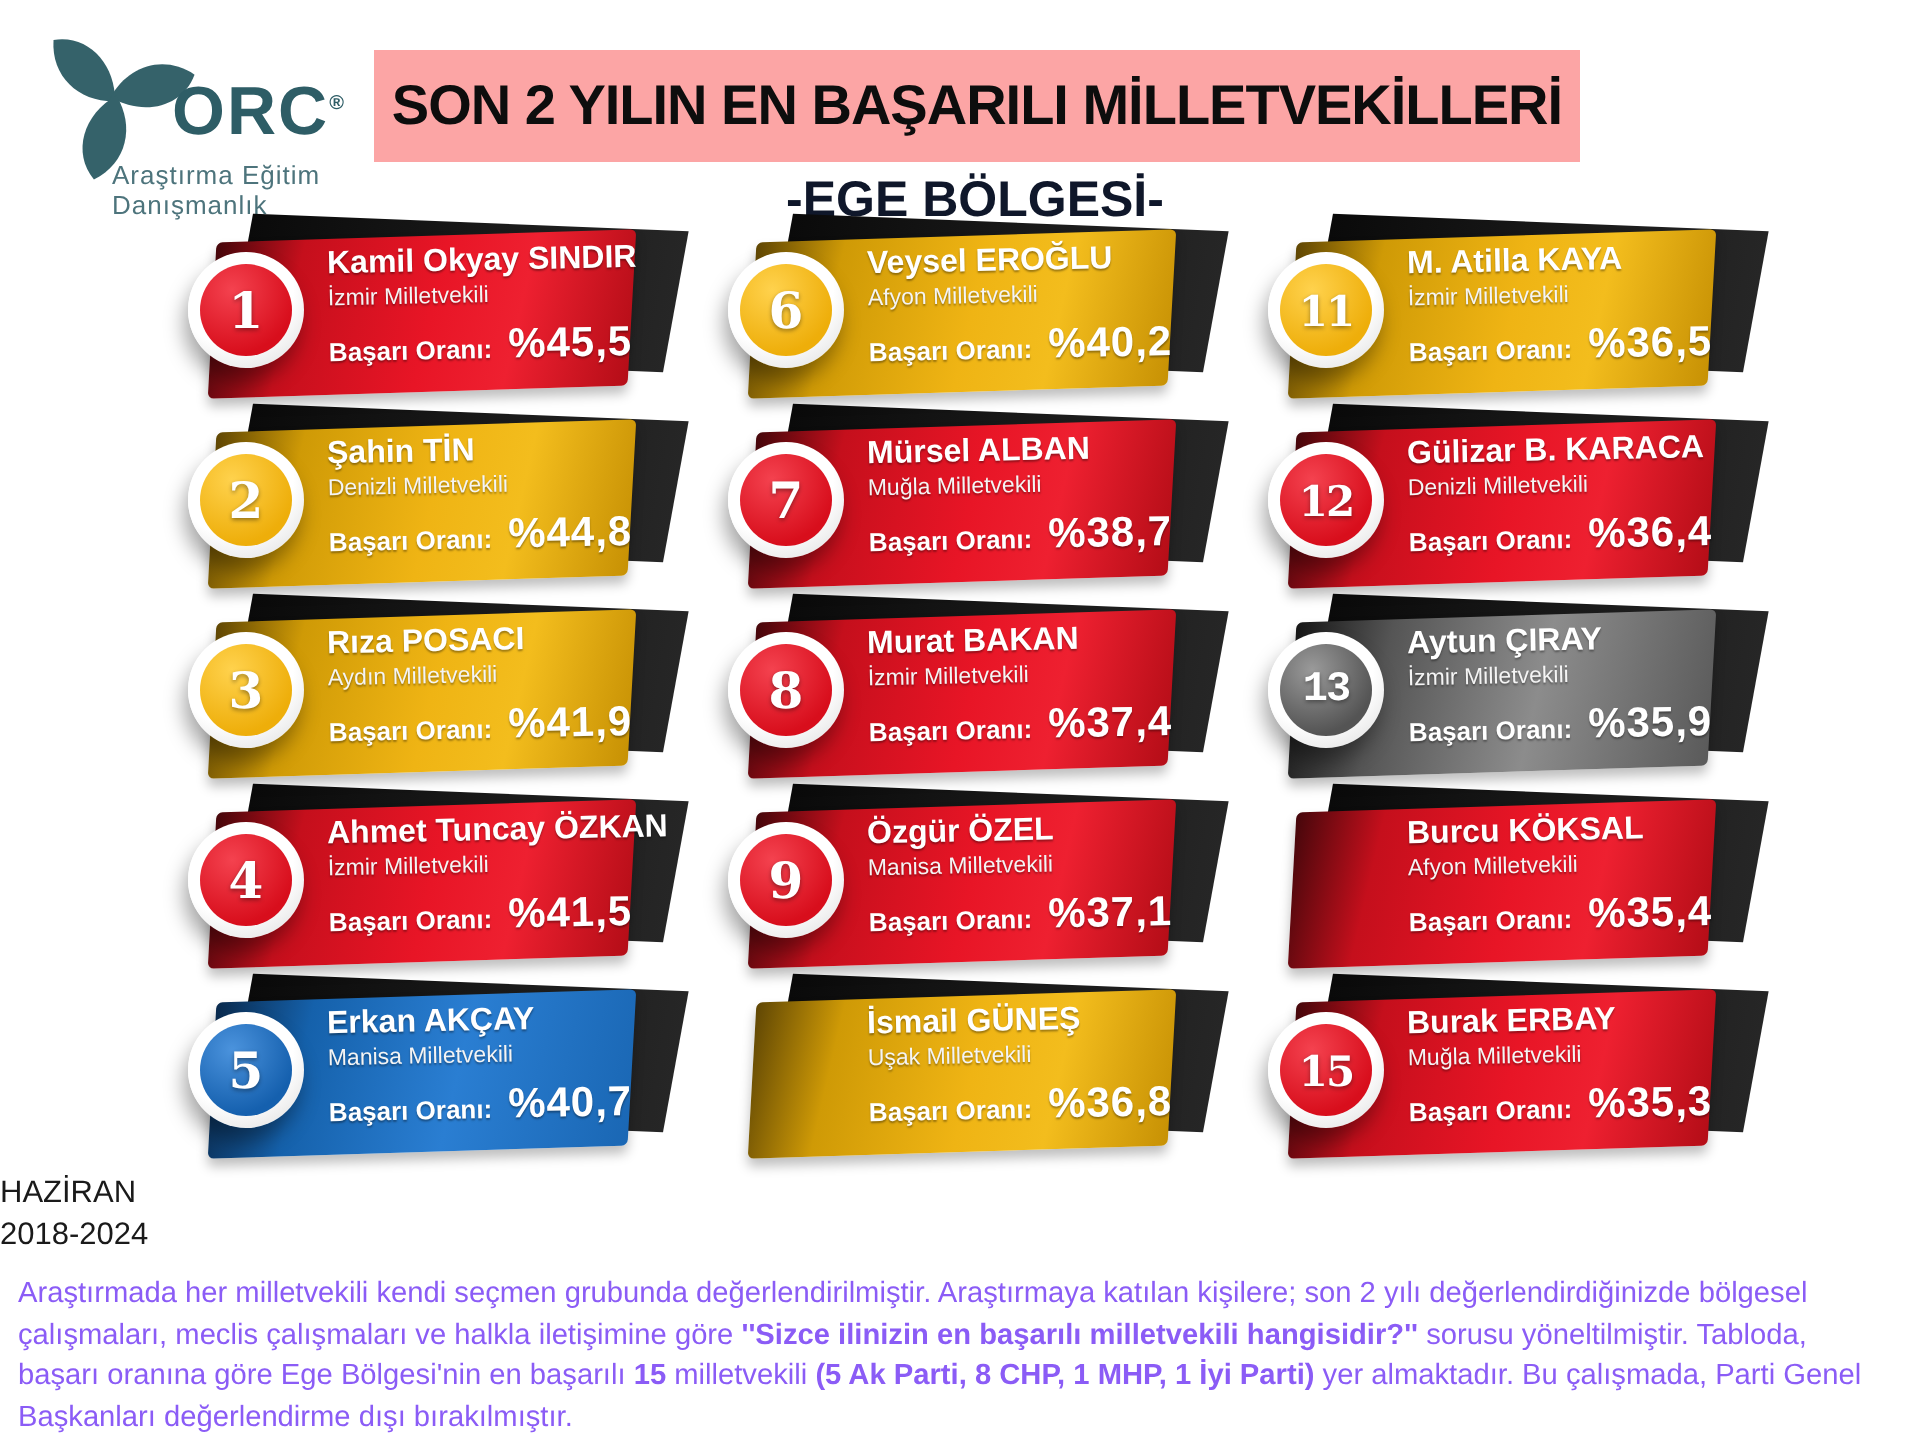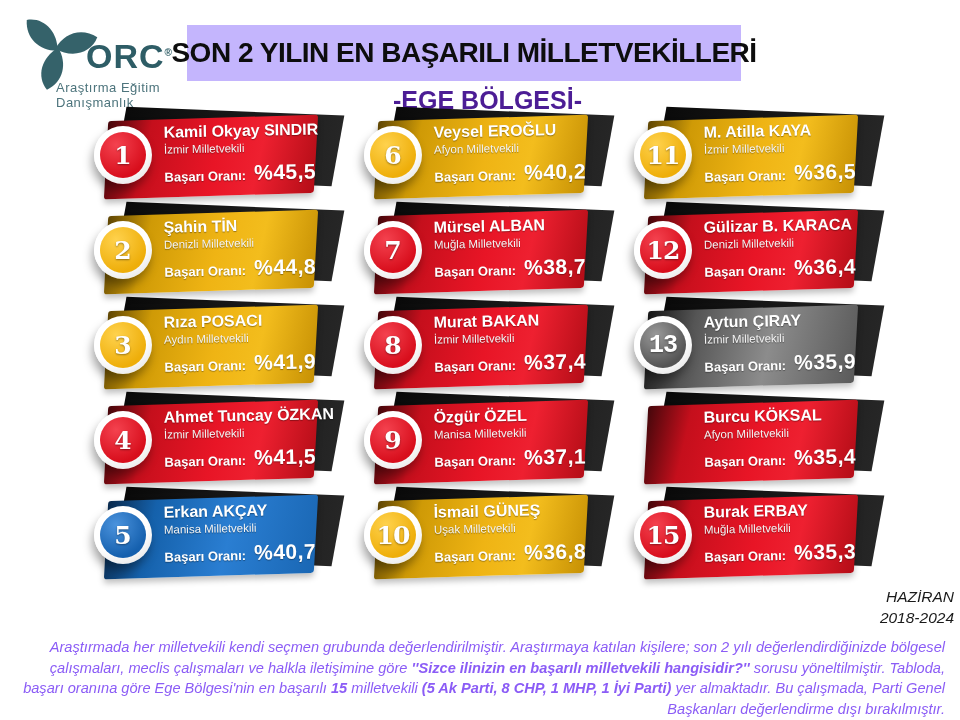--- a/index.html
+++ b/index.html
@@ -13,27 +13,27 @@
   .logo-row { display:flex; align-items:center; }
   .logo-mark { width:86px; height:86px; flex:0 0 auto; }
   .logo-text { margin-left:-14px; margin-top:14px; color:#2e5d66; font-weight:bold;
                font-size:34px; letter-spacing:1px; line-height:1; }
   .logo-reg { font-size:10px; vertical-align:super; font-weight:bold; }
   .logo-tagline { margin-top:-12px; padding-left:42px; font-size:13px; color:#4d747c;
                   letter-spacing:0.5px; }
 
   
   .title-box {
-    position:absolute; left:187px; top:25px; width:554px; height:56px;
-    background:#c4b5fd; display:flex; align-items:center; justify-content:center;
+    position:absolute; left:187px; top:25px; width:603px; height:56px;
+    background:#fca5a5; display:flex; align-items:center; justify-content:center;
   }
   .title-box h1 { margin:0; font-size:28px; font-weight:bold; color:#0d0d0d;
                   letter-spacing:-0.5px; white-space:nowrap; }
   .subtitle { position:absolute; left:15px; right:0; top:86px; text-align:center;
-              font-size:25px; font-weight:bold; color:#4c1d95; }
+              font-size:25px; font-weight:bold; color:#0f172a; }
 
   
   .grid {
     position:absolute; left:84px; top:110px;
     display:grid; grid-template-columns:repeat(3, 270px);
     grid-template-rows:repeat(5, 95px); grid-auto-flow:column;
   }
   .card { position:relative; width:256px; height:88px; }
 
   .card-shadow {
@@ -56,36 +56,36 @@
     background:radial-gradient(circle at 40% 30%, #ffffff 55%, #d9d9d9 100%);
     box-shadow:-2px 7px 10px rgba(0,0,0,0.35); z-index:3;
     display:flex; align-items:center; justify-content:center;
   }
   .badge-inner {
     width:46px; height:46px; border-radius:50%;
     display:flex; align-items:center; justify-content:center;
     font-family:"DejaVu Serif", serif; font-weight:bold; font-size:25px; color:#ffffff;
     text-shadow:0 1px 2px rgba(0,0,0,0.4);
   }
-  .badge-inner.two-digit { font-size:25px; letter-spacing:-1px; }
+  .badge-inner.two-digit { font-size:21px; letter-spacing:-1px; }
   .c-red    .badge-inner { background:radial-gradient(circle at 35% 28%, #f4424f, #d80e1c 72%); }
   .c-yellow .badge-inner { background:radial-gradient(circle at 35% 28%, #ffd24d, #eeae0a 72%); }
   .c-blue   .badge-inner { background:radial-gradient(circle at 35% 28%, #4b93dd, #1560ae 72%); }
   .c-gray   .badge-inner { background:radial-gradient(circle at 35% 28%, #9a9a9a, #545454 72%);font-family:Liberation Mono, monospace; }
 
   .card-text { position:absolute; left:80px; top:12px; right:18px; z-index:2; color:#fff;
                text-shadow:0 1px 1px rgba(0,0,0,0.35); transform:rotate(-1.2deg); }
   .mp-name { font-size:16px; font-weight:bold; line-height:1.1; white-space:nowrap; }
   .mp-city { font-size:11.5px; margin-top:2px; color:#f4f4f4; }
   .rate-row { display:flex; align-items:baseline; gap:8px; margin-top:7px; }
   .rate-label { font-size:13px; font-weight:bold; }
   .rate-value { font-size:21px; font-weight:bold; letter-spacing:0.5px; }
 
   
-  .footer { position:absolute; left:0; right:6px; top:588px; text-align:right; color:#1a1a1a;font-style:italic; }
+  .footer { position:absolute; left:0; right:6px; top:588px; text-align:left; color:#1a1a1a; }
   .footer-month { font-size:15.5px; }
   .footer-years { font-size:15.5px; margin-top:3px; }
   .footer-par { width:936px; margin:10px auto 0; font-size:14.6px; line-height:1.42;
                 color:#8b5cf6; }
   .footer-par .b { font-weight:bold; }
 </style>
 </head>
 <body>
 
 <div class="page">
@@ -241,23 +241,20 @@
         <div class="mp-city">Manisa Milletvekili</div>
         <div class="rate-row">
           <span class="rate-label">Başarı Oranı:</span>
           <span class="rate-value">%37,1</span>
         </div>
       </div>
     </div>
       <div class="card c-yellow">
       <div class="card-shadow"></div>
       <div class="card-body"></div>
-      <div class="badge">
-        <div class="badge-inner two-digit">10</div>
-      </div>
       <div class="card-text">
         <div class="mp-name">İsmail GÜNEŞ</div>
         <div class="mp-city">Uşak Milletvekili</div>
         <div class="rate-row">
           <span class="rate-label">Başarı Oranı:</span>
           <span class="rate-value">%36,8</span>
         </div>
       </div>
     </div>
       <div class="card c-yellow">

